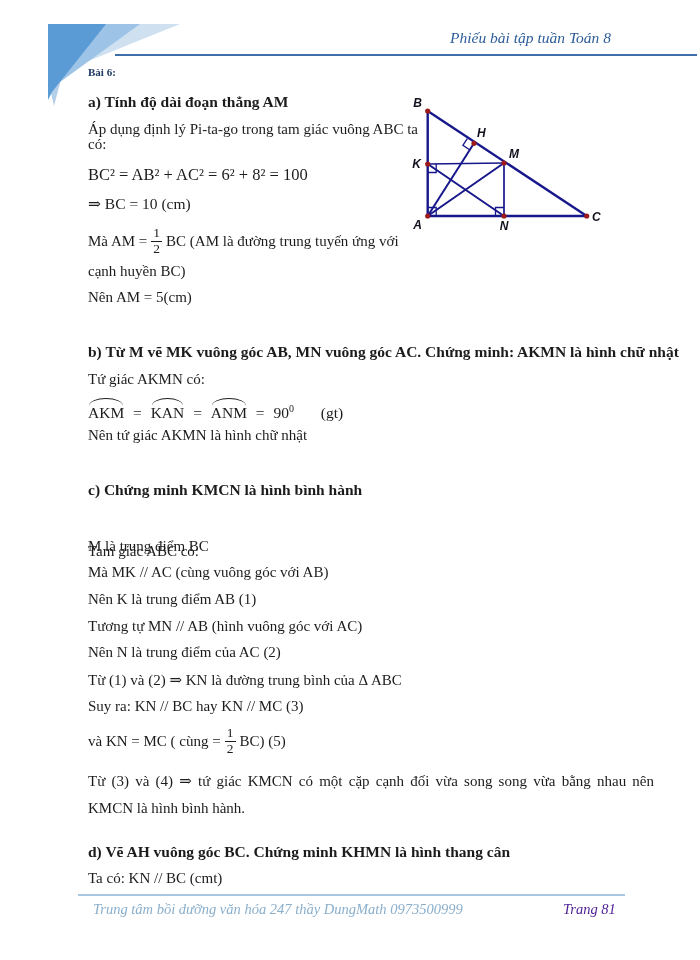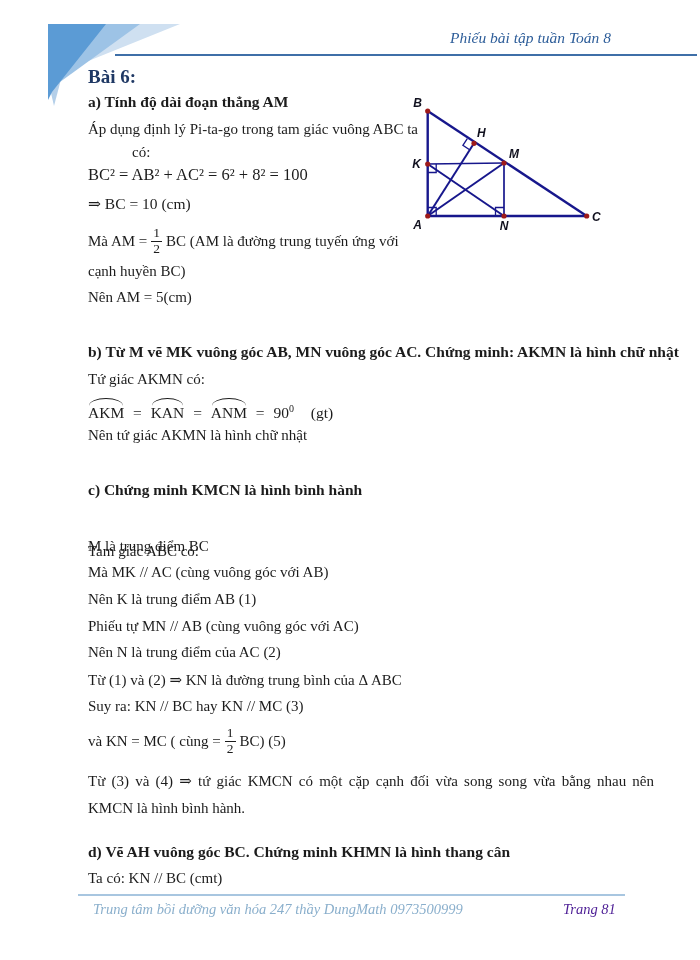--- a/index.html
+++ b/index.html
@@ -45,25 +45,25 @@
 <svg style="position:absolute; left:48px; top:24px;" width="134" height="84" viewBox="0 0 134 84">
   <polygon points="0,0 132,0 18,46" fill="#cfe0f1"></polygon>
   <polygon points="0,0 92,0 12,58" fill="#9dc3e6"></polygon>
   <polygon points="16,44 0,56 6,82" fill="#b4cfe9"></polygon>
   <polygon points="0,0 58,0 4,68 0,76" fill="#5b9bd5"></polygon>
 </svg>
 
 <div class="hdr-title">Phiếu bài tập tuần Toán 8</div>
 <div class="hdr-rule"></div>
 
-<p class="p bold navy" style="top:66px; font-size:19px;">Bài 6:</p>
+<p class="p bold navy" style="top:66px; font-size:11px;">Bài 6:</p>
 
 <p class="p bold" style="top:93px; font-size:15.5px;">a) Tính độ dài đoạn thẳng AM</p>
 <p class="p" style="top:121px;">Áp dụng định lý Pi-ta-go trong tam giác vuông ABC ta</p>
-<p class="p" style="top:144px;margin-left:44px;">có:</p>
+<p class="p" style="top:136px;">có:</p>
 <p class="p formula" style="top:165px;">BC² = AB² + AC² = 6² + 8² = 100</p>
 <p class="p" style="top:195px; font-size:15.5px;">⇒ BC = 10 (cm)</p>
 <p class="p vrow" style="top:222px; height:38px;">
   <span>Mà  AM =</span>
   <span class="frac">
     <span class="num">1</span>
     <span class="den">2</span>
   </span>
   <span>BC  (AM là đường trung tuyến ứng với</span>
 </p>
@@ -109,30 +109,30 @@
 <p class="p bold" style="top:343px; font-size:15.5px;">b) Từ M vẽ MK vuông góc AB, MN vuông góc AC. Chứng minh: AKMN là hình chữ nhật</p>
 <p class="p" style="top:371px;">Tứ giác AKMN có:</p>
 <p class="p b-formula" style="top:398px;">
   <span class="hat">AKM</span>
   <span style="margin:0 5px;">=</span>
   <span class="hat">KAN</span>
   <span style="margin:0 5px;">=</span>
   <span class="hat">ANM</span>
   <span style="margin:0 5px;">=</span>
   <span>90</span><sup>0</sup>
-  <span style="margin-left:13px;">(gt)</span>
+  <span style="margin-left:23px;">(gt)</span>
 </p>
 <p class="p" style="top:427px;">Nên tứ giác AKMN là hình chữ nhật</p>
 
 <p class="p bold" style="top:481px; font-size:15.5px;">c) Chứng minh KMCN là hình bình hành</p>
 <p class="p" style="top:511px;margin-top:32px;">Tam giác ABC có:</p>
 <p class="p" style="top:538px;">M là trung điểm BC</p>
 <p class="p" style="top:564px;">Mà MK // AC (cùng vuông góc với AB)</p>
 <p class="p" style="top:591px;text-align:center;">Nên K là trung điểm AB (1)</p>
-<p class="p" style="top:618px;">Phiếu tự MN // AB (cùng vuông góc với AC)</p>
+<p class="p" style="top:618px;">Tương tự MN // AB (hình vuông góc với AC)</p>
 <p class="p" style="top:644px;">Nên N là trung điểm của AC (2)</p>
 <p class="p" style="top:671px;">Từ (1) và (2) ⇒ KN là đường trung bình của Δ ABC</p>
 <p class="p" style="top:698px;">Suy ra: KN // BC hay KN // MC (3)</p>
 <p class="p vrow" style="top:722px; height:38px;">
   <span>và KN = MC ( cùng =</span>
   <span class="frac">
     <span class="num">1</span>
     <span class="den">2</span>
   </span>
   <span>BC) (5)</span>

